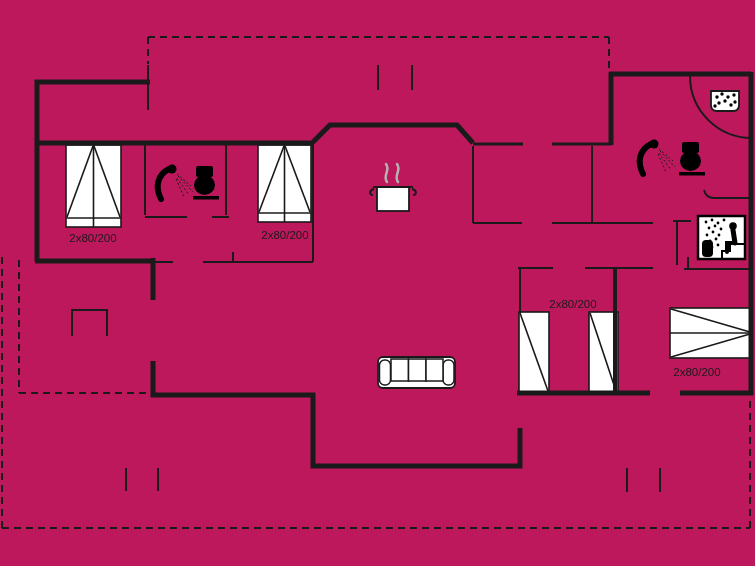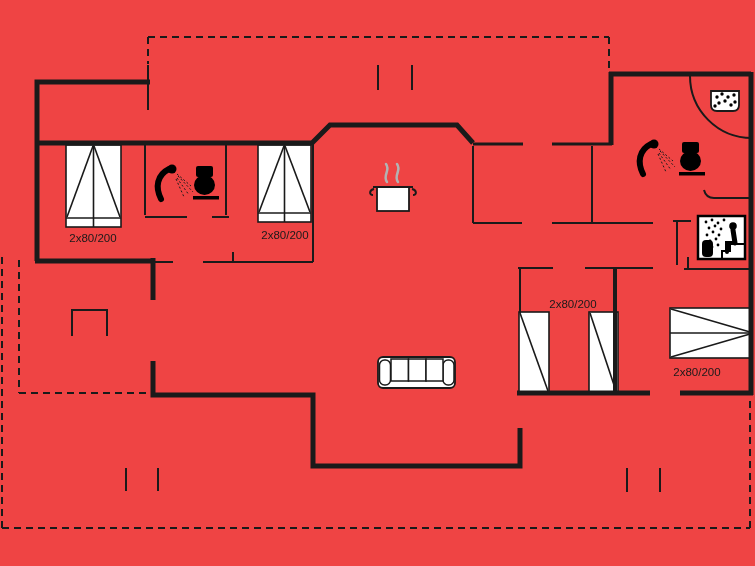--- a/index.html
+++ b/index.html
@@ -1,16 +1,16 @@
 <!DOCTYPE html>
 <html><head>
 <meta charset="utf-8">
 <style>
   html,body{margin:0;padding:0;background:#ffffff;}
-  .plan-wrap{width:755px;height:566px;position:relative;background:#ef4444;overflow:hidden;}
+  .plan-wrap{width:755px;height:566px;position:relative;background:#be185d;overflow:hidden;}
   svg{display:block;}
   svg text{font-family:"Liberation Sans", sans-serif;font-size:11.5px;fill:#1a1a1a;text-anchor:middle;}
   .wall-thick{stroke:#1a1a1a;stroke-width:5;fill:none;stroke-linejoin:miter;}
   .wall-med{stroke:#1a1a1a;stroke-width:3;fill:none;}
   .wall-thin{stroke:#1a1a1a;stroke-width:2;fill:none;}
   .dash{stroke:#1a1a1a;stroke-width:2;fill:none;stroke-dasharray:7 5;}
   .bedline{stroke:#1a1a1a;stroke-width:1.6;fill:none;}
   .bedrect{stroke:#1a1a1a;stroke-width:1.6;fill:#ffffff;}
   .furn{stroke:#1a1a1a;stroke-width:1.8;fill:#ffffff;}
   .blackfill{fill:#000000;stroke:none;}

